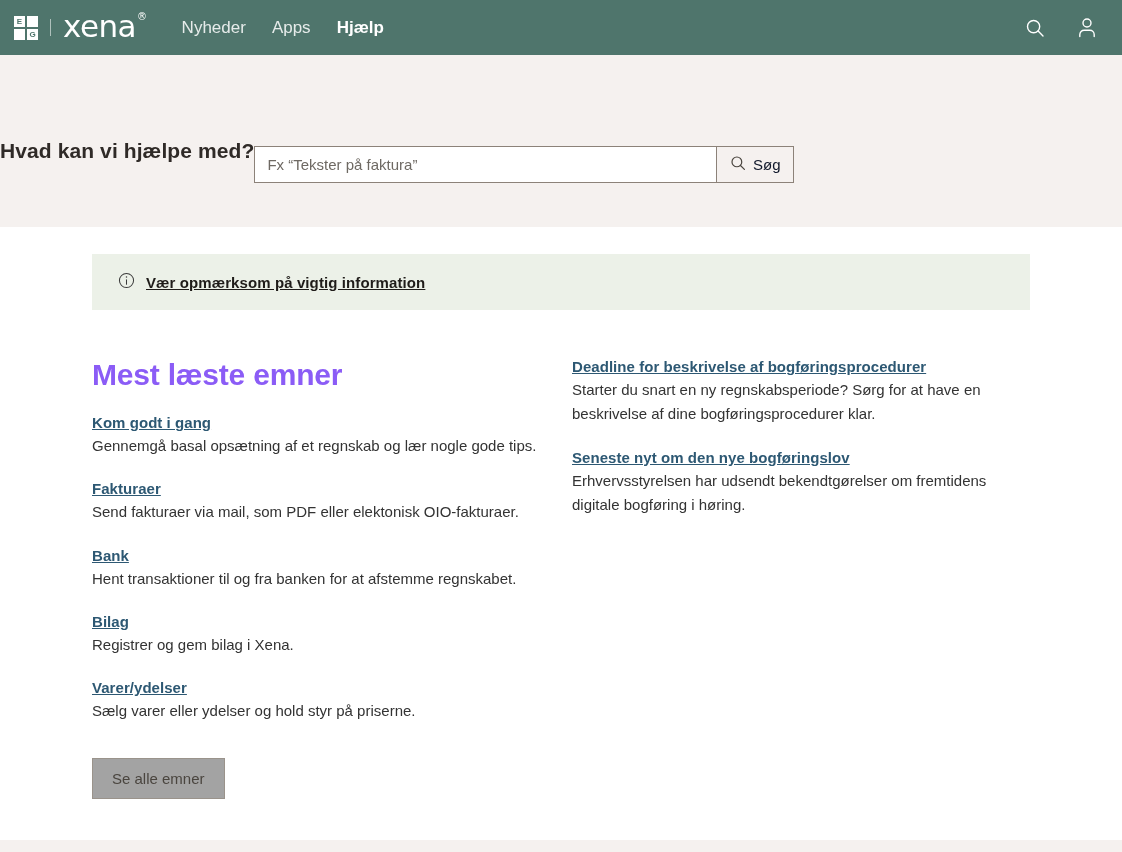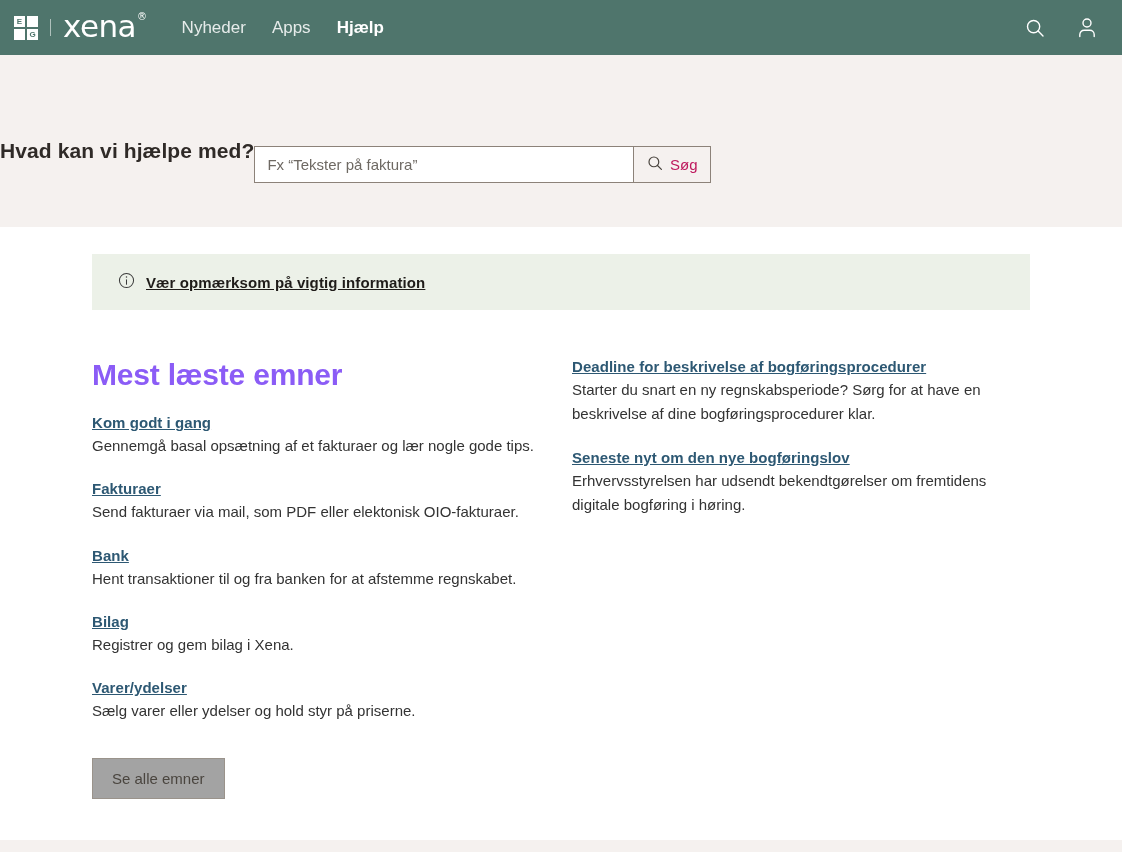--- a/index.html
+++ b/index.html
@@ -109,40 +109,40 @@
   }
   .hero-title {
     font-size: 21px;
     font-weight: bold;
     color: #2F2A27;
     margin: 0 0 26px 0;
     letter-spacing: 0.1px;
   }
   .searchwrap {
     display: flex;
-    width: 457px;
+    width: 540px;
     height: 37px;
   }
   .searchwrap input {
     flex: 1;
     border: 1px solid #8C8279;
     border-right: none;
     background: #ffffff;
     padding: 0 12px;
     font-size: 15px;
     color: #3a3a3a;
     font-family: "Liberation Sans", sans-serif;
     outline: none;
   }
   .searchwrap input::placeholder { color: #6E6963; }
   .search-btn {
     width: 78px;
     border: 1px solid #8C8279;
     background: #F5F1EF;
-    color: #be185d;
+    color: #0f172a;
     font-size: 15px;
     display: flex;
     align-items: center;
     justify-content: center;
     gap: 7px;
     cursor: pointer;
     font-family: "Liberation Sans", sans-serif;
   }
 
   
@@ -296,21 +296,21 @@
       <a class="notice-link" href="#">Vær opmærksom på vigtig information</a>
     </div>
 
     <div class="columns">
 
       <div class="col left">
         <h2 class="sec-title">Mest læste emner</h2>
 
         <div class="entry">
           <a class="entry-link" href="#">Kom godt i gang</a>
-          <p class="entry-desc">Gennemgå basal opsætning af et fakturaer og lær nogle gode tips.</p>
+          <p class="entry-desc">Gennemgå basal opsætning af et regnskab og lær nogle gode tips.</p>
         </div>
 
         <div class="entry">
           <a class="entry-link" href="#">Fakturaer</a>
           <p class="entry-desc">Send fakturaer via mail, som PDF eller elektonisk OIO-fakturaer.</p>
         </div>
 
         <div class="entry">
           <a class="entry-link" href="#">Bank</a>
           <p class="entry-desc">Hent transaktioner til og fra banken for at afstemme regnskabet.</p>

